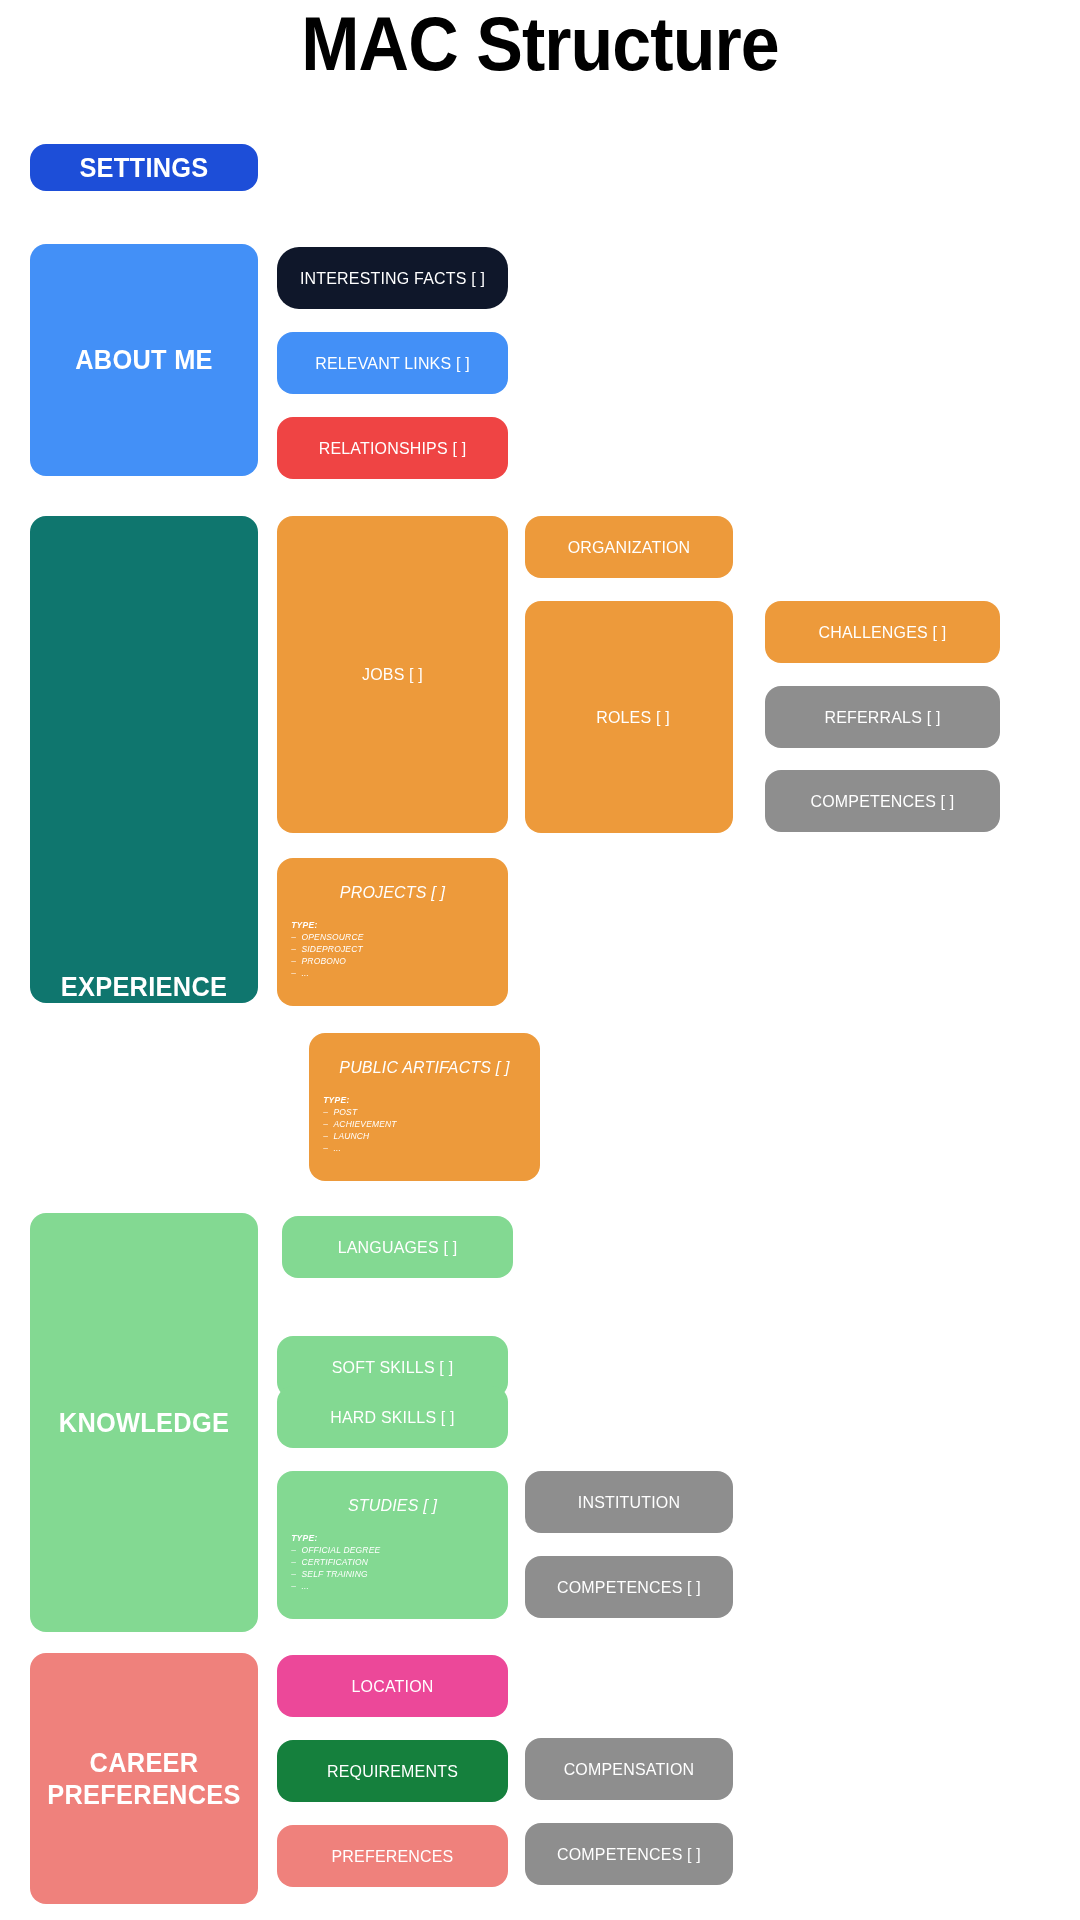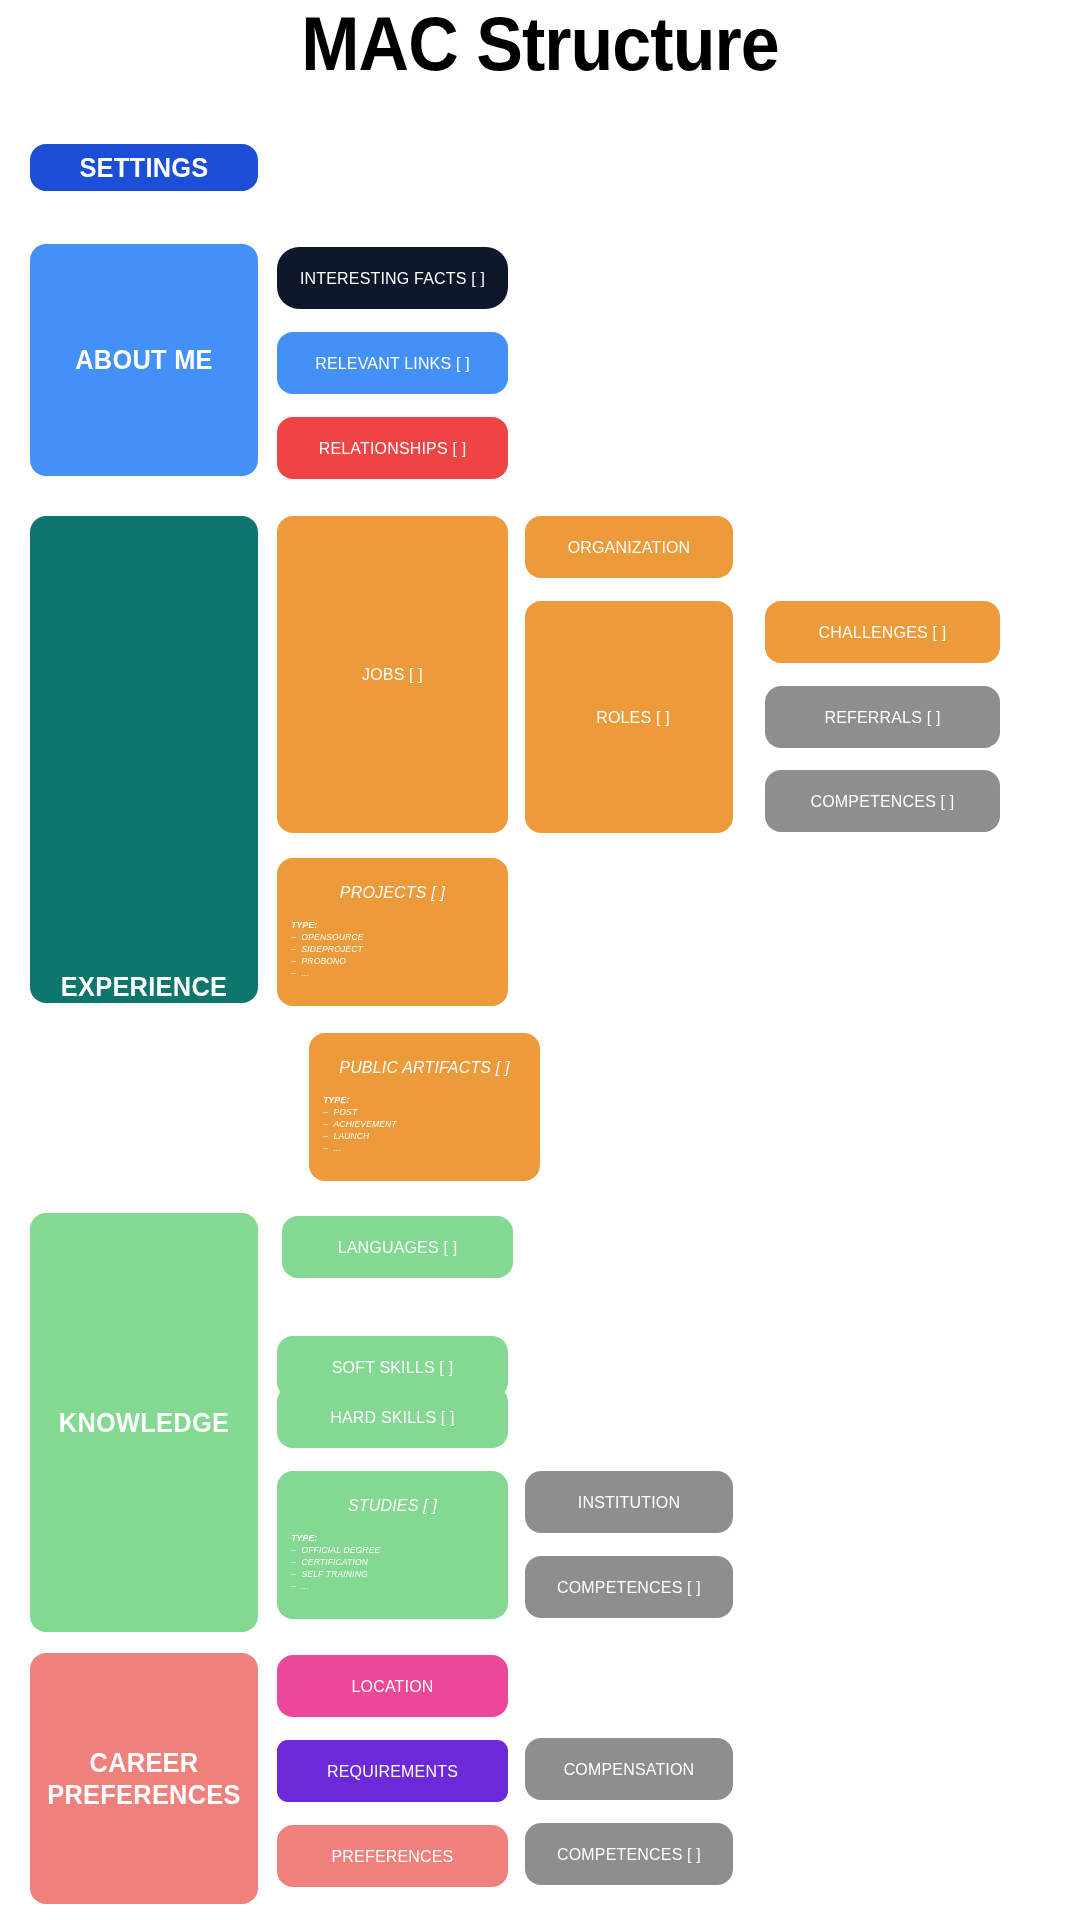--- a/index.html
+++ b/index.html
@@ -205,21 +205,21 @@
       </div>
       <div class="node" style="left: 525px; top: 1556px; width: 208px; height: 62px; background: rgb(142, 142, 142);">
         <span class="node-label" style="color: rgb(255, 255, 255);">COMPETENCES [ ]</span>
       </div>
       <div class="node primary" style="left: 30px; top: 1653px; width: 228px; height: 251px; background: rgb(239, 129, 124);">
         <span class="node-label" style="color: rgb(255, 255, 255);">CAREER<br>PREFERENCES</span>
       </div>
       <div class="node" style="left: 277px; top: 1655px; width: 231px; height: 62px; background: #ec4899;">
         <span class="node-label" style="color: rgb(255, 255, 255);">LOCATION</span>
       </div>
-      <div class="node" style="left: 277px; top: 1740px; width: 231px; height: 62px; background: #6d28d9; border-radius: 11px;">
+      <div class="node" style="left: 277px; top: 1740px; width: 231px; height: 62px; background: #15803d;">
         <span class="node-label" style="color: rgb(255, 255, 255);">REQUIREMENTS</span>
       </div>
       <div class="node" style="left: 525px; top: 1738px; width: 208px; height: 62px; background: rgb(142, 142, 142);">
         <span class="node-label" style="color: rgb(255, 255, 255);">COMPENSATION</span>
       </div>
       <div class="node" style="left: 277px; top: 1825px; width: 231px; height: 62px; background: rgb(239, 129, 124);">
         <span class="node-label" style="color: rgb(255, 255, 255);">PREFERENCES</span>
       </div>
       <div class="node" style="left: 525px; top: 1823px; width: 208px; height: 62px; background: rgb(142, 142, 142);">
         <span class="node-label" style="color: rgb(255, 255, 255);">COMPETENCES [ ]</span>

